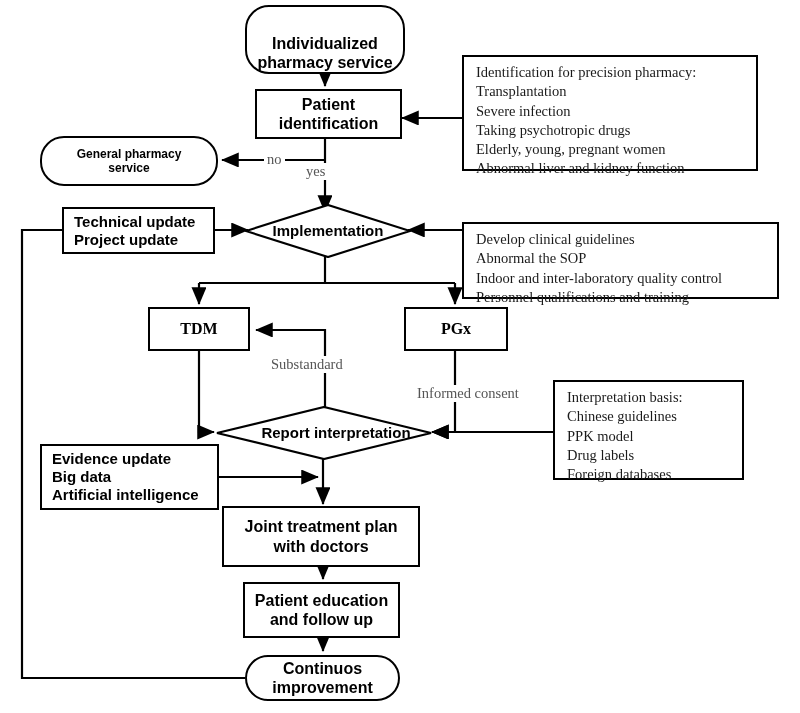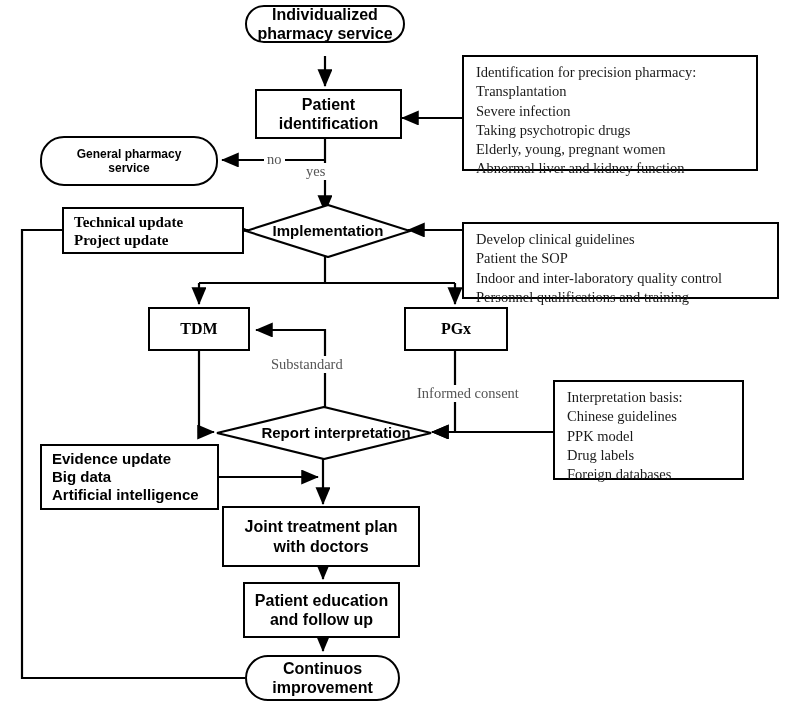--- a/index.html
+++ b/index.html
@@ -128,42 +128,42 @@
 
     <path d="M323,455 L323,504" stroke="#000000" stroke-width="2.2" fill="none" marker-end="url(#arrow)"></path>
 
     <path d="M323,553 L323,579" stroke="#000000" stroke-width="2.2" fill="none" marker-end="url(#arrow)"></path>
 
     <path d="M323,621 L323,651" stroke="#000000" stroke-width="2.2" fill="none" marker-end="url(#arrow)"></path>
 
     <path d="M245,678 L22,678 L22,230 L62,230" stroke="#000000" stroke-width="2.2" fill="none"></path>
   </svg>
 
-  <div class="node pill" style="left:245px; top:5px; width:160px; height:38px; font-size:16px;">
+  <div class="node pill" style="left:245px; top:5px; width:160px; height:69px; font-size:16px;align-items:flex-end;">
     <div>
       <div>Individualized</div>
       <div>pharmacy service</div>
     </div>
   </div>
 
   <div class="node" style="left:255px; top:89px; width:147px; height:50px; font-size:16px;">
     <div>
       <div>Patient</div>
       <div>identification</div>
     </div>
   </div>
 
   <div class="node pill" style="left:40px; top:136px; width:178px; height:50px; font-size:12px;">
     <div>
       <div>General pharmacy</div>
       <div>service</div>
     </div>
   </div>
 
-  <div class="node left-align" style="left:62px; top:207px; width:182px; height:47px; font-size:15px;font-family:Liberation Serif, serif;">
+  <div class="node left-align" style="left:62px; top:207px; width:153px; height:47px; font-size:15px;">
     <div>
       <div>Technical update</div>
       <div>Project update</div>
     </div>
   </div>
 
   <svg style="position:absolute; left:245px; top:204px; width:166px; height:54px; z-index:2;" viewBox="0 0 166 54">
     <polygon points="83,1 165,27 83,53 1,27" fill="#ffffff" stroke="#000000" stroke-width="2.2"></polygon>
   </svg>
   <div class="node diamond-box" style="left:245px; top:204px; width:166px; height:54px; font-size:15px;">
@@ -218,21 +218,21 @@
     <div>Identification for precision pharmacy:</div>
     <div>Transplantation</div>
     <div>Severe infection</div>
     <div>Taking psychotropic drugs</div>
     <div>Elderly, young, pregnant women</div>
     <div>Abnormal liver and kidney function</div>
   </div>
 
   <div class="anno" style="left:462px; top:194px; width:317px; height:77px;margin-top:28px;">
     <div>Develop clinical guidelines</div>
-    <div>Patient the SOP</div>
+    <div>Abnormal the SOP</div>
     <div>Indoor and inter-laboratory quality control</div>
     <div>Personnel qualifications and training</div>
   </div>
 
   <div class="anno" style="left:553px; top:380px; width:191px; height:100px;">
     <div>Interpretation basis:</div>
     <div>Chinese guidelines</div>
     <div>PPK model</div>
     <div>Drug labels</div>
     <div>Foreign databases</div>

